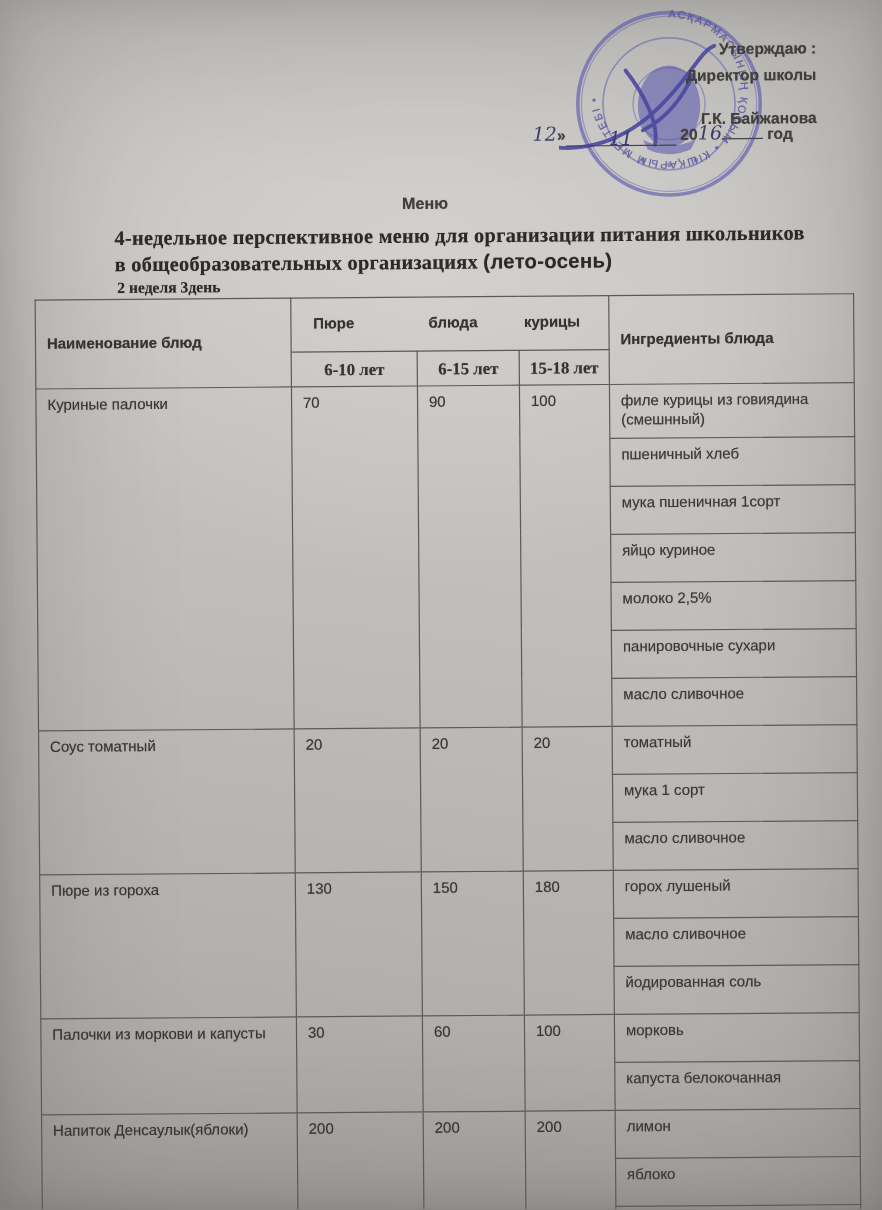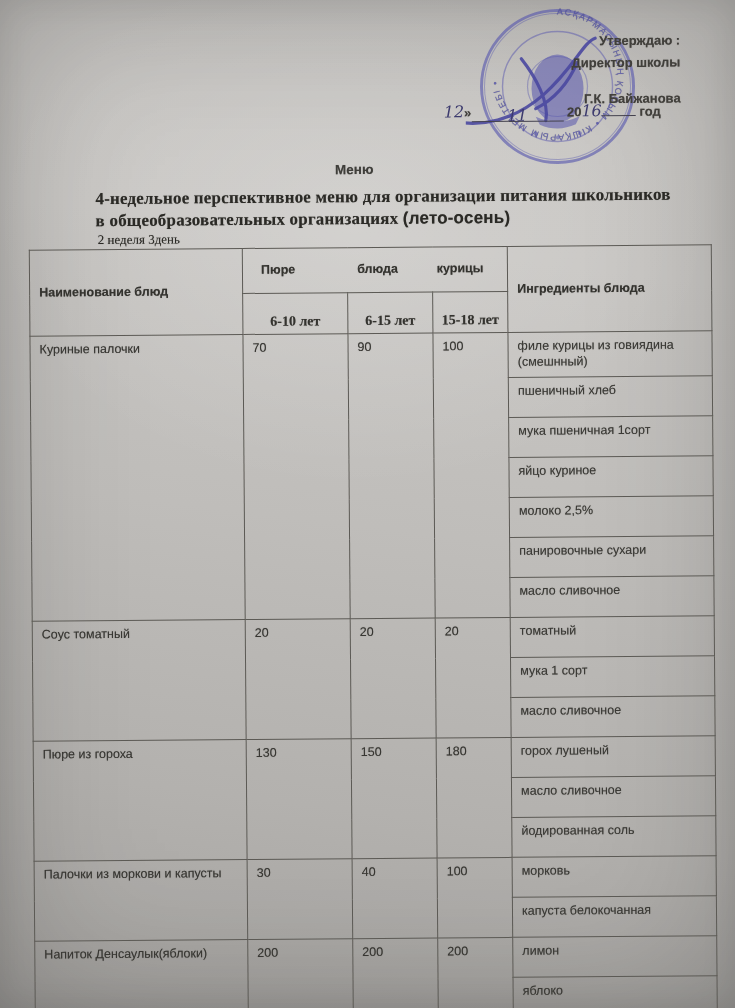--- a/index.html
+++ b/index.html
@@ -29,37 +29,37 @@
   .b1{ width:92px; } .b2{ width:34px; }
 
   
   .menu-label{ position:absolute; top:162px; left:0; width:712px; text-align:center;
                font-size:13.5px; font-weight:600; color:#3f3e3a;}
   .doc-title{ position:absolute; top:186px; left:97px; width:620px;
               font-family:"Liberation Serif", serif; font-weight:bold; font-size:17px;
               line-height:22px; color:#2b2a26; letter-spacing:.2px;}
   .doc-title .paren{ font-family:"Liberation Sans", sans-serif; font-size:17px; font-weight:bold;}
   .week-line{ position:absolute; top:230px; left:99px; font-family:"Liberation Serif", serif;
-              font-weight:normal; font-size:13px; color:#2b2a26;}
+              font-weight:bold; font-size:13px; color:#2b2a26;}
 
   
   table.menu{ position:absolute; top:247px; left:30px; width:682px;
               border-collapse:collapse; table-layout:fixed; font-size:12.5px; color:#3b3a36;}
   table.menu col.c0{width:213px;} table.menu col.c1{width:105px;}
   table.menu col.c2{width:85px;}  table.menu col.c3{width:75px;}
   table.menu col.c4{width:204px;}
   table.menu th, table.menu td{ border:1px solid #5c5a55; vertical-align:top;
               padding:5px 8px 7px 9px; text-align:left; font-weight:normal;}
   table.menu thead th{ font-weight:bold; color:#34332f; vertical-align:middle;}
   th.out-merged{ padding:0; }
   .out-flex{ display:flex; }
   .out-flex span{ display:block; padding:9px 0 9px 9px; }
   .out-flex .w0{ width:105px;} .out-flex .w1{ width:85px;} .out-flex .w2{ width:75px;}
   tr.age-row th{ font-family:"Liberation Serif", serif; font-size:14px; text-align:center;
-                 padding:20px 4px 4px; color:#2e2d29;}
+                 padding:8px 4px 4px; color:#2e2d29;}
   td.ing{ height:27px; }
   td.dish{ font-weight:600; color:#383733; }
   td.qty{ font-weight:600; color:#383733; }
   tbody td{ line-height:16px; }
 </style>
 </head>
 <body>
 
 <div class="photo">
   <div class="content">
@@ -187,21 +187,21 @@
           </tr>
           <tr>
             <td class="ing">масло сливочное</td>
           </tr>
           <tr>
             <td class="ing">йодированная соль</td>
           </tr>
           <tr>
             <td class="dish" rowspan="2">Палочки из моркови и капусты</td>
             <td class="qty" rowspan="2">30</td>
-            <td class="qty" rowspan="2">40</td>
+            <td class="qty" rowspan="2">60</td>
             <td class="qty" rowspan="2">100</td>
             <td class="ing">морковь</td>
           </tr>
           <tr>
             <td class="ing">капуста белокочанная</td>
           </tr>
           <tr>
             <td class="dish" rowspan="3">Напиток Денсаулык(яблоки)</td>
             <td class="qty" rowspan="3">200</td>
             <td class="qty" rowspan="3">200</td>

